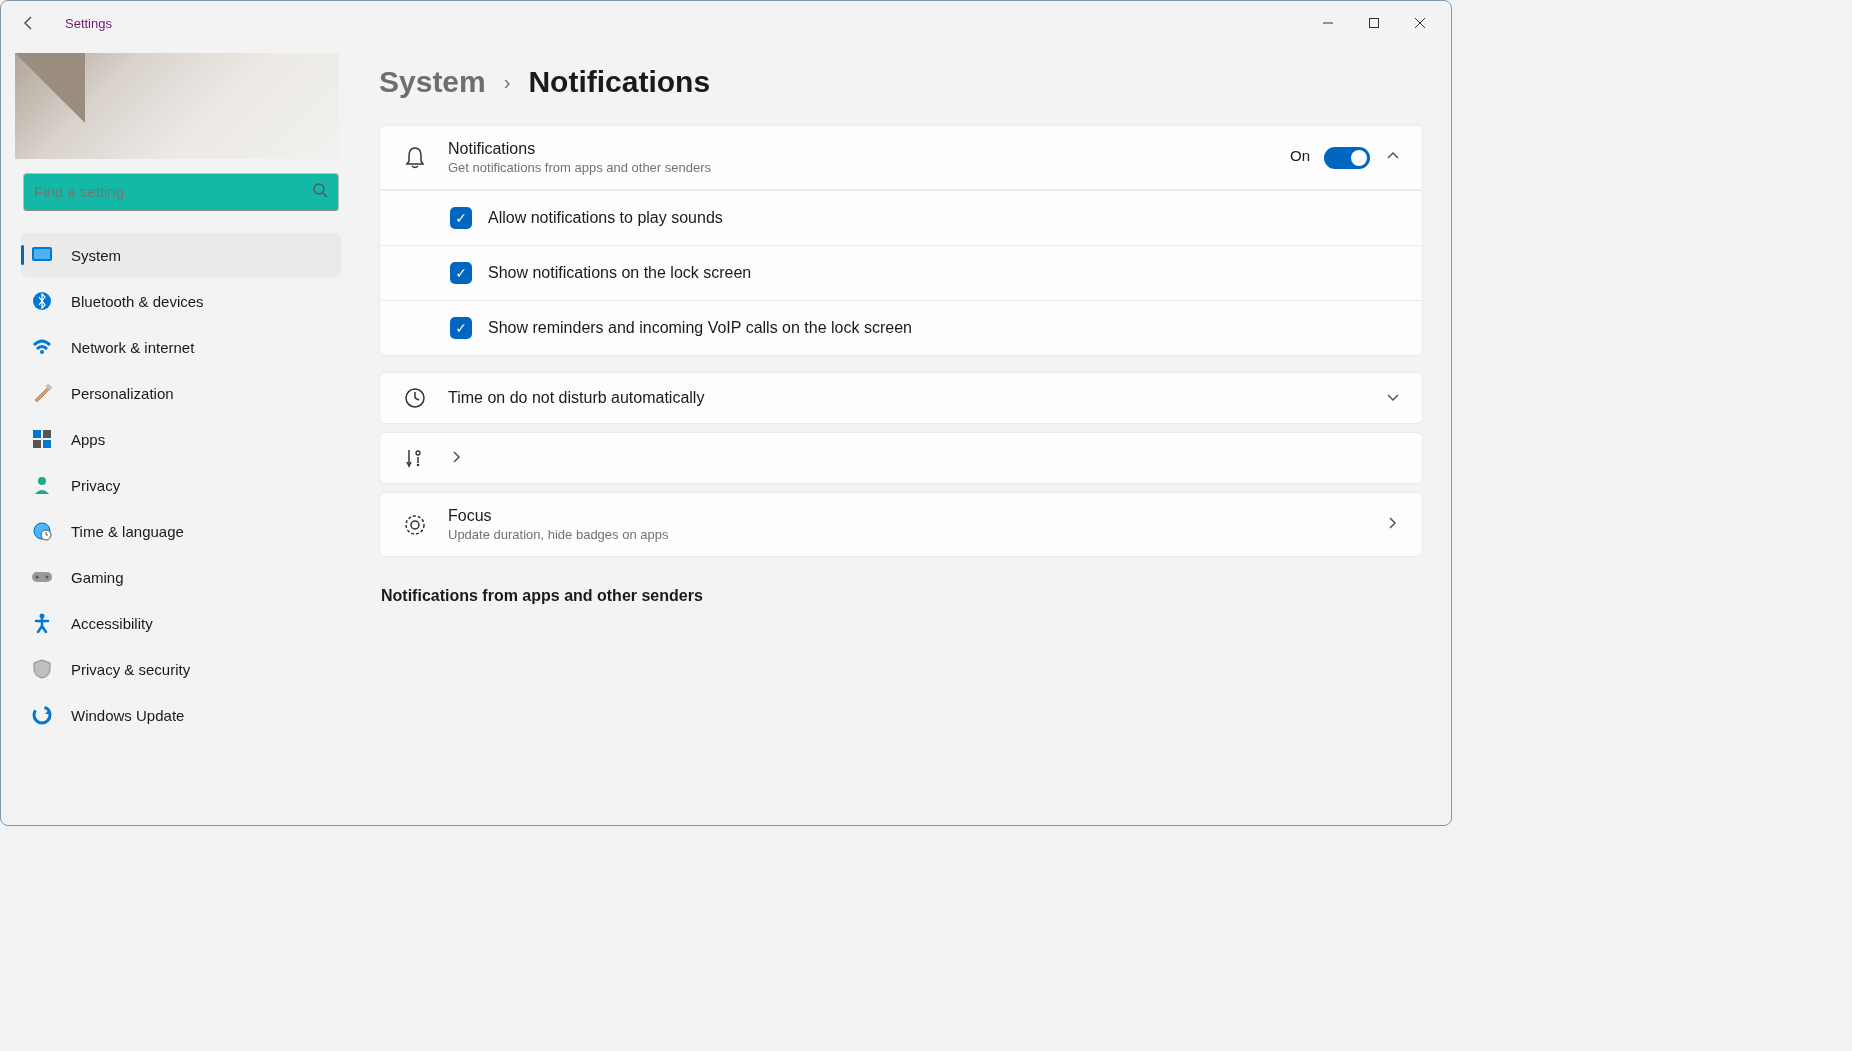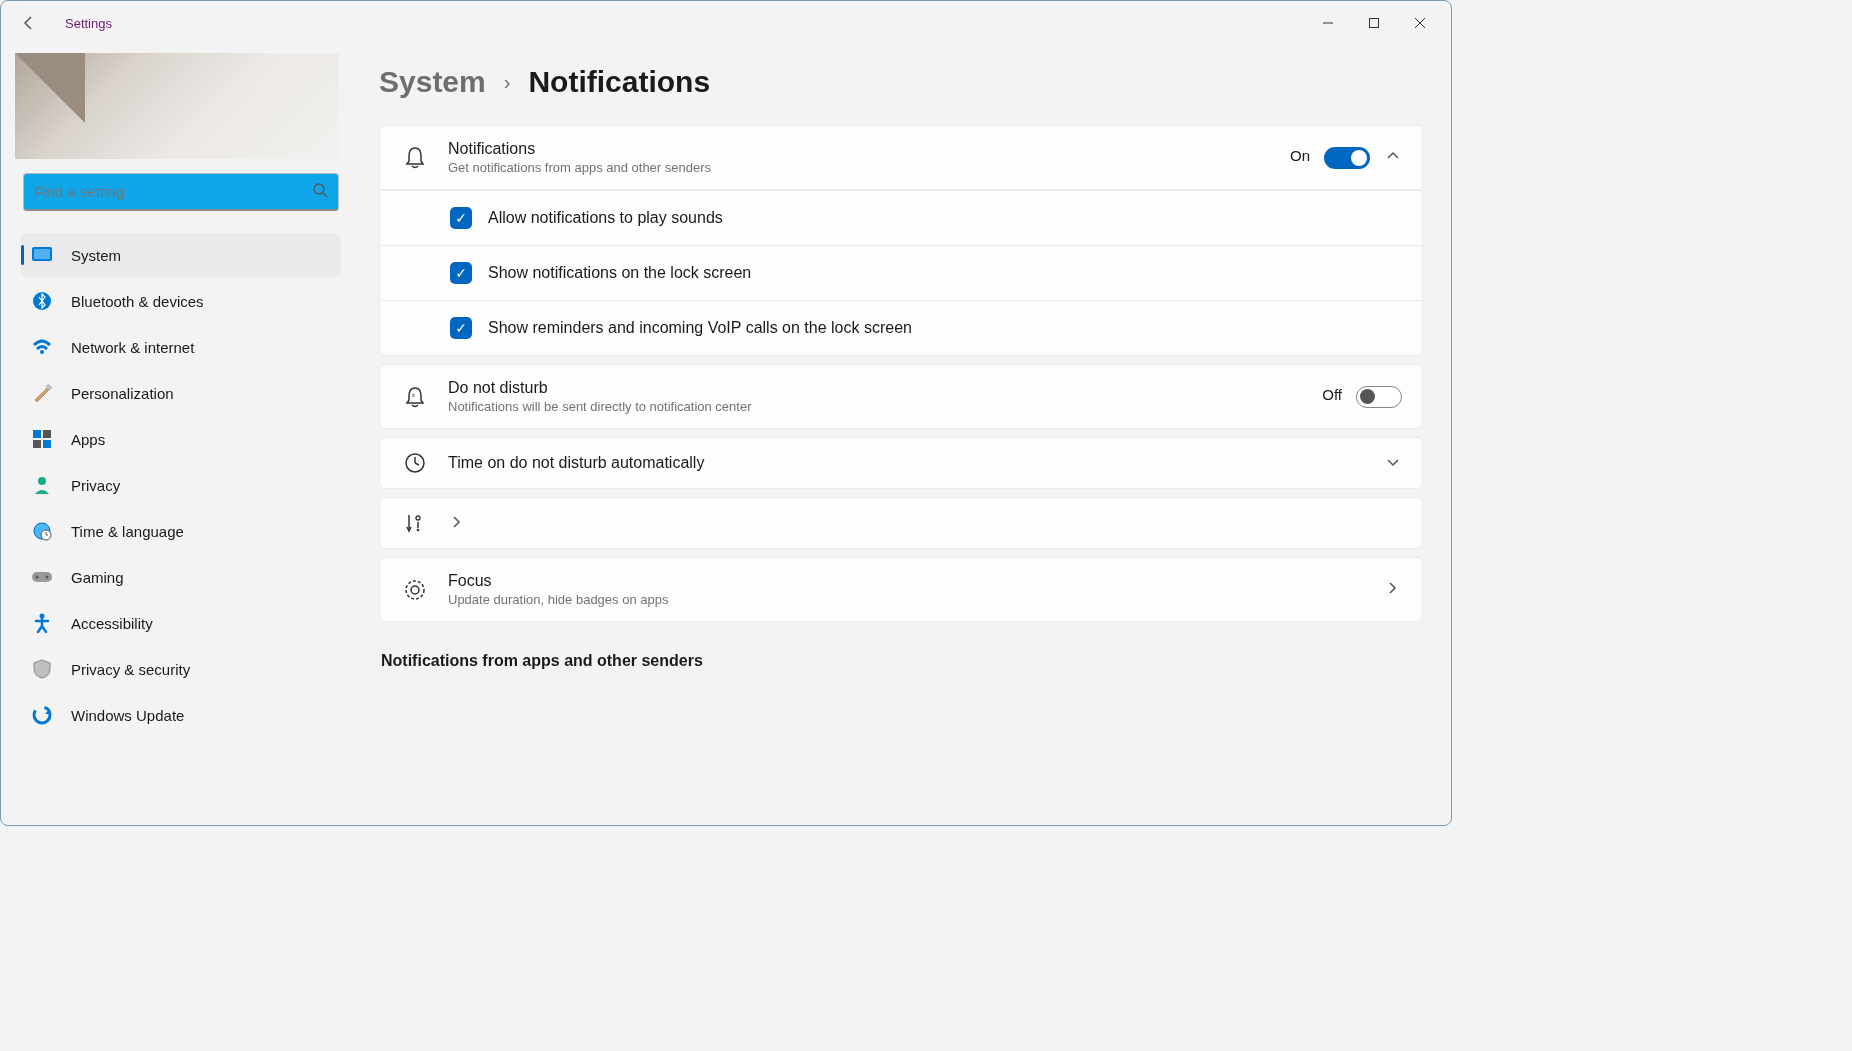--- a/index.html
+++ b/index.html
@@ -61,21 +61,21 @@
   position:absolute;
   left:0; top:0;
   border-left: 70px solid #9a8d80;
   border-top: 70px solid transparent;
   transform: rotate(180deg);
 }
 .search-box {
   display: flex;
   align-items: center;
   height: 38px;
-  background: #0ea5e9;
+  background: #14b8a6;
   border: 1px solid #bcbcbc;
   border-bottom: 2px solid #8a8a8a;
   border-radius: 4px;
   margin: 0 10px 22px 10px;
   padding: 0 10px;
 }
 .search-box input {
   flex: 1;
   border: none;
   background: transparent;
@@ -385,37 +385,20 @@
         <span>Show notifications on the lock screen</span>
       </div>
       <div class="sub-row">
         <div class="checkbox">✓</div>
         <span>Show reminders and incoming VoIP calls on the lock screen</span>
       </div>
     </div>
 
     <div class="spacer"></div>
 
-    <div class="card">
-      <div class="card-icon">
-        <svg width="24" height="22" viewBox="0 0 24 22">
-            <path d="M12 2 Q6 2 6 10 L6 14 L4 17 L20 17 L18 14 L18 10 Q18 2 12 2 Z" fill="none" stroke="#333" stroke-width="1.5"></path>
-            <text x="9" y="11" font-size="6" fill="#333">z</text>
-            <path d="M9 19 Q12 22 15 19" fill="none" stroke="#333" stroke-width="1.5"></path>
-          </svg>
-      </div>
-      <div class="card-body">
-        <div class="card-title">Do not disturb</div>
-        <div class="card-sub">Notifications will be sent directly to notification center</div>
-      </div>
-      <div class="card-right">
-        <span class="toggle-label">Off</span>
-        <div class="toggle off"></div>
-      </div>
-    </div>
 
     <div class="spacer"></div>
 
     <div class="card">
       <div class="card-icon">
         <svg width="22" height="22">
             <circle cx="11" cy="11" r="9" fill="none" stroke="#333" stroke-width="1.5"></circle>
             <line x1="11" y1="11" x2="11" y2="5" stroke="#333" stroke-width="1.5"></line>
             <line x1="11" y1="11" x2="15" y2="13" stroke="#333" stroke-width="1.5"></line>
           </svg>

